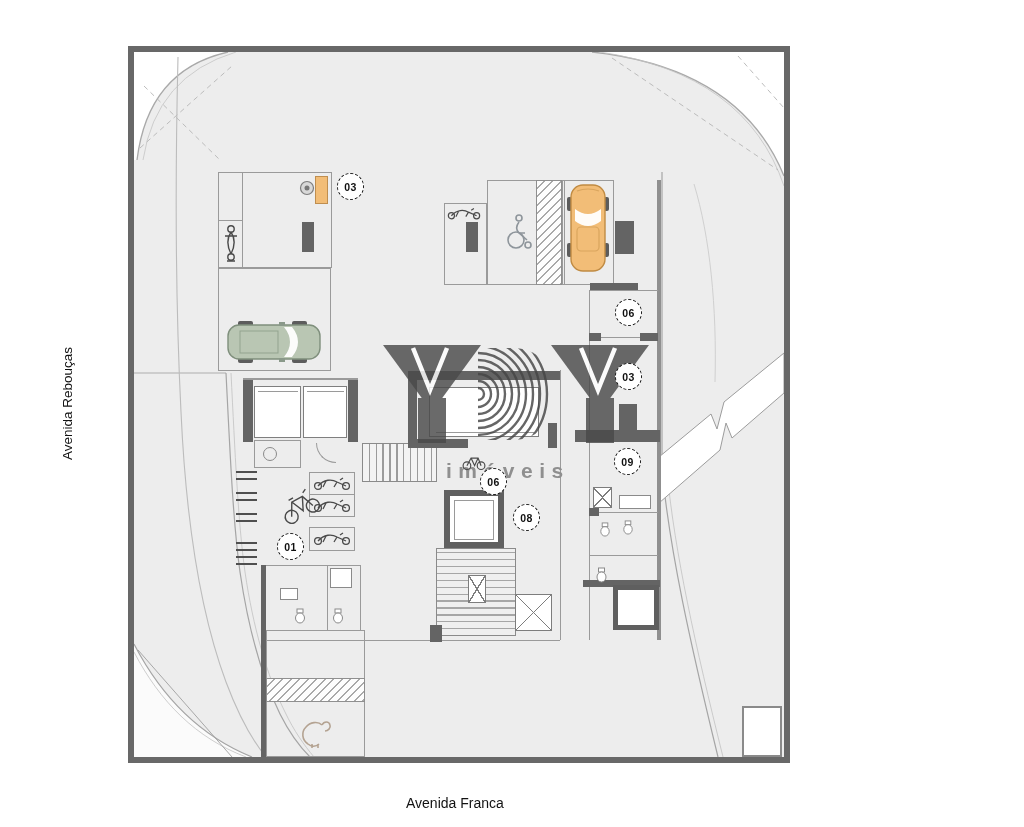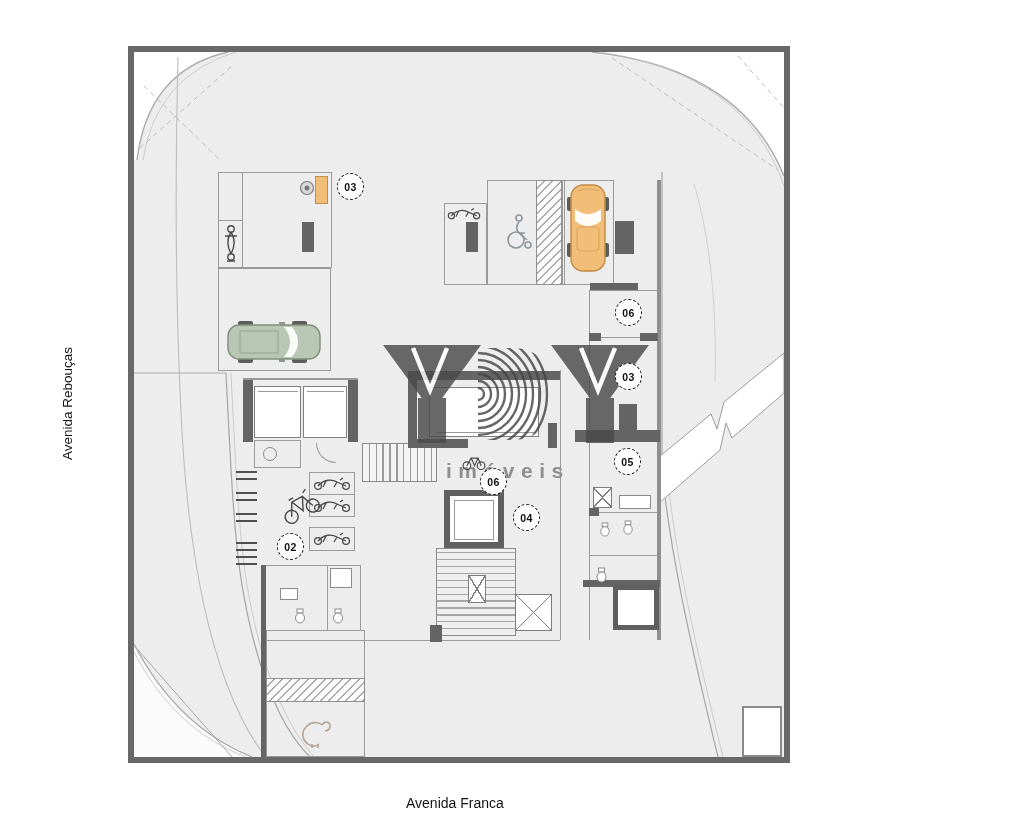--- a/index.html
+++ b/index.html
@@ -341,21 +341,21 @@
         <g fill="#4a4a4a">
           <polygon points="417,293 515,293 466,360"></polygon>
           <path d="M447,296 L464,338 L481,296" fill="none" stroke="#ffffff" stroke-width="4.5"></path>
           <rect x="452" y="346" width="28" height="45"></rect>
         </g>
       </g>
     </svg>
     <div class="wm-word">imóveis</div>
 
     <div class="marker" style="left:203px;top:121px">03</div>
-    <div class="marker" style="left:143px;top:481px">02</div>
+    <div class="marker" style="left:143px;top:481px">01</div>
     <div class="marker" style="left:481px;top:247px">06</div>
     <div class="marker" style="left:481px;top:311px">03</div>
-    <div class="marker" style="left:480px;top:396px">05</div>
+    <div class="marker" style="left:480px;top:396px">09</div>
     <div class="marker" style="left:346px;top:416px">06</div>
-    <div class="marker" style="left:379px;top:452px">04</div>
+    <div class="marker" style="left:379px;top:452px">08</div>
 
   </div>
 </div>
 
 </body></html>

